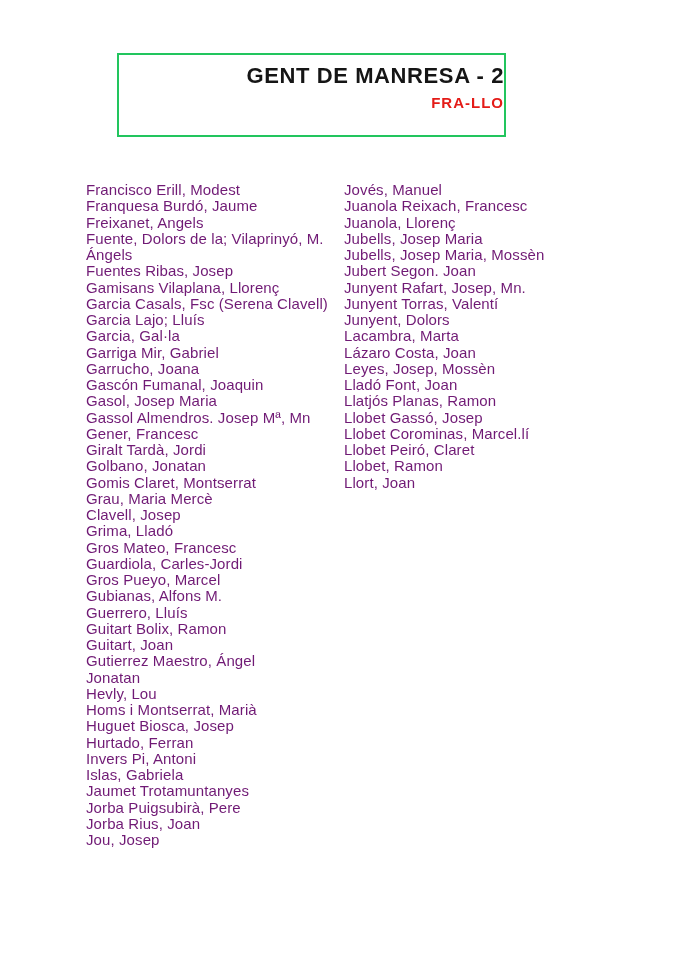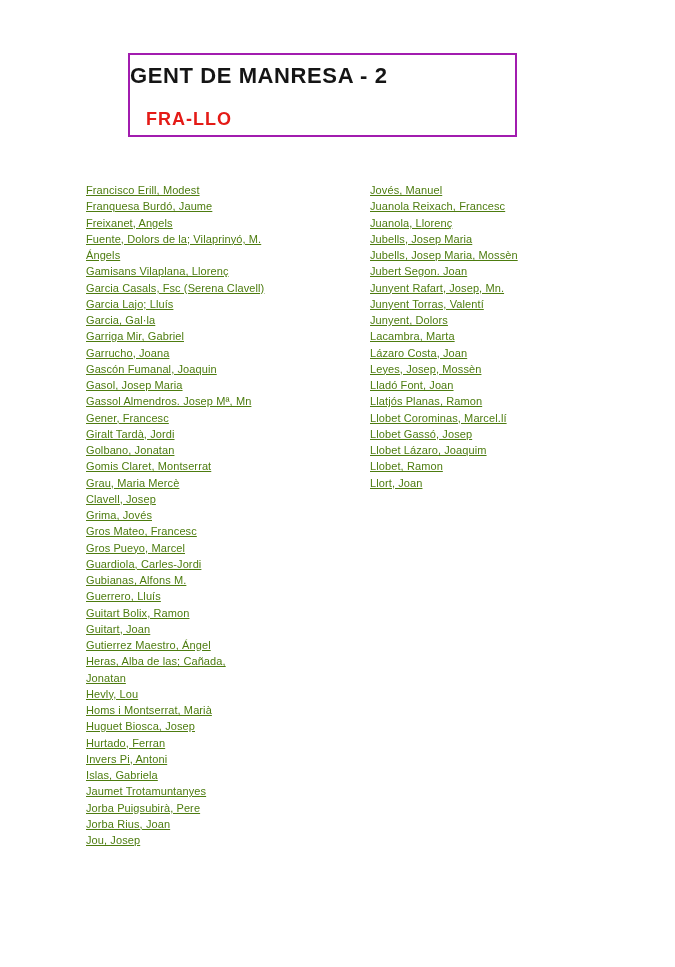--- a/index.html
+++ b/index.html
@@ -10,52 +10,51 @@
   .page {
     position: relative;
     width: 675px;
     height: 967px;
     background: #ffffff;
     font-family: "Liberation Sans", sans-serif;
     overflow: hidden;
   }
   .title-box {
     position: absolute;
-    left: 128px;
+    left: 117px;
     top: 53px;
     width: 389px;
     height: 84px;
-    border: 2px solid #a21caf;
+    border: 2px solid #22c55e;
     box-sizing: border-box;
-    text-align: left;
+    text-align: right;
   }
   .page-title {
     margin: 7px 0 0 0;
     font-size: 22px;
     font-weight: bold;
     letter-spacing: 0.6px;
     line-height: 28px;
     color: #151515;
   }
   .page-subtitle {
-    margin: 16px;
-    font-size: 18px;
+    margin: 0;
+    font-size: 15px;
     font-weight: bold;
     letter-spacing: 1px;
     line-height: 26px;
   }
   .name-column {
     position: absolute;
     top: 182px;
-    color: #4d7c0f;
-    font-size: 11px;
-    text-decoration: underline;
+    color: #701a75;
+    font-size: 15px;
   }
   .name-column.left  { left: 86px;  width: 272px; }
-  .name-column.right { left: 370px; width: 270px; }
+  .name-column.right { left: 344px; width: 270px; }
   .name-line {
     height: 16.26px;
     line-height: 16.26px;
     white-space: nowrap;
     letter-spacing: 0.1px;
   }
 </style>
 </head>
 <body>
 
@@ -65,45 +64,45 @@
     <h1 class="page-title">GENT DE MANRESA - 2</h1>
     <h2 class="page-subtitle" style="color: rgb(228, 27, 23);">FRA-LLO</h2>
   </div>
 
   <div class="name-column left">
       <div class="name-line">Francisco Erill, Modest</div>
       <div class="name-line">Franquesa Burdó, Jaume</div>
       <div class="name-line">Freixanet, Angels</div>
       <div class="name-line">Fuente, Dolors de la; Vilaprinyó, M.</div>
       <div class="name-line">Ángels</div>
+      <div class="name-line">Fuentes Ribas, Josep</div>
       <div class="name-line">Gamisans Vilaplana, Llorenç</div>
       <div class="name-line">Garcia Casals, Fsc (Serena Clavell)</div>
       <div class="name-line">Garcia Lajo; Lluís</div>
       <div class="name-line">Garcia, Gal·la</div>
       <div class="name-line">Garriga Mir, Gabriel</div>
       <div class="name-line">Garrucho, Joana</div>
       <div class="name-line">Gascón Fumanal, Joaquin</div>
       <div class="name-line">Gasol, Josep Maria</div>
       <div class="name-line">Gassol Almendros. Josep Mª, Mn</div>
       <div class="name-line">Gener, Francesc</div>
       <div class="name-line">Giralt Tardà, Jordi</div>
       <div class="name-line">Golbano, Jonatan</div>
       <div class="name-line">Gomis Claret, Montserrat</div>
       <div class="name-line">Grau, Maria Mercè</div>
       <div class="name-line">Clavell, Josep</div>
-      <div class="name-line">Grima, Jovés</div>
+      <div class="name-line">Grima, Lladó</div>
       <div class="name-line">Gros Mateo, Francesc</div>
+      <div class="name-line">Guardiola, Carles-Jordi</div>
       <div class="name-line">Gros Pueyo, Marcel</div>
-      <div class="name-line">Guardiola, Carles-Jordi</div>
       <div class="name-line">Gubianas, Alfons M.</div>
       <div class="name-line">Guerrero, Lluís</div>
       <div class="name-line">Guitart Bolix, Ramon</div>
       <div class="name-line">Guitart, Joan</div>
       <div class="name-line">Gutierrez Maestro, Ángel</div>
-      <div class="name-line">Heras, Alba de las; Cañada,</div>
       <div class="name-line">Jonatan</div>
       <div class="name-line">Hevly, Lou</div>
       <div class="name-line">Homs i Montserrat, Marià</div>
       <div class="name-line">Huguet Biosca, Josep</div>
       <div class="name-line">Hurtado, Ferran</div>
       <div class="name-line">Invers Pi, Antoni</div>
       <div class="name-line">Islas, Gabriela</div>
       <div class="name-line">Jaumet Trotamuntanyes</div>
       <div class="name-line">Jorba Puigsubirà, Pere</div>
       <div class="name-line">Jorba Rius, Joan</div>
@@ -118,20 +117,20 @@
       <div class="name-line">Jubells, Josep Maria, Mossèn</div>
       <div class="name-line">Jubert Segon. Joan</div>
       <div class="name-line">Junyent Rafart, Josep, Mn.</div>
       <div class="name-line">Junyent Torras, Valentí</div>
       <div class="name-line">Junyent, Dolors</div>
       <div class="name-line">Lacambra, Marta</div>
       <div class="name-line">Lázaro Costa, Joan</div>
       <div class="name-line">Leyes, Josep, Mossèn</div>
       <div class="name-line">Lladó Font, Joan</div>
       <div class="name-line">Llatjós Planas, Ramon</div>
+      <div class="name-line">Llobet Gassó, Josep</div>
       <div class="name-line">Llobet Corominas, Marcel.lí</div>
-      <div class="name-line">Llobet Gassó, Josep</div>
-      <div class="name-line">Llobet Lázaro, Joaquim</div>
+      <div class="name-line">Llobet Peiró, Claret</div>
       <div class="name-line">Llobet, Ramon</div>
       <div class="name-line">Llort, Joan</div>
     </div>
 
 </div>
 
 </body></html>

